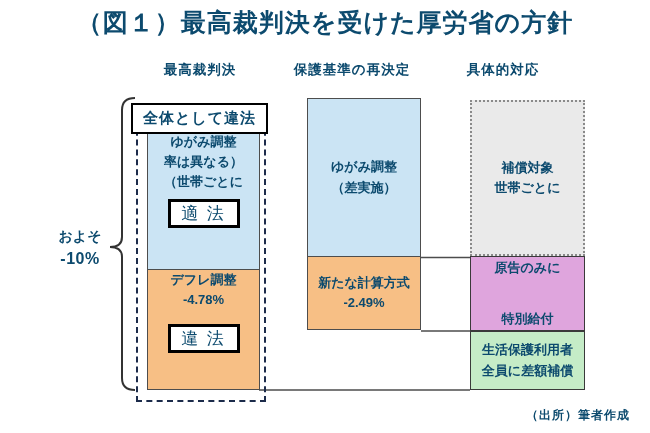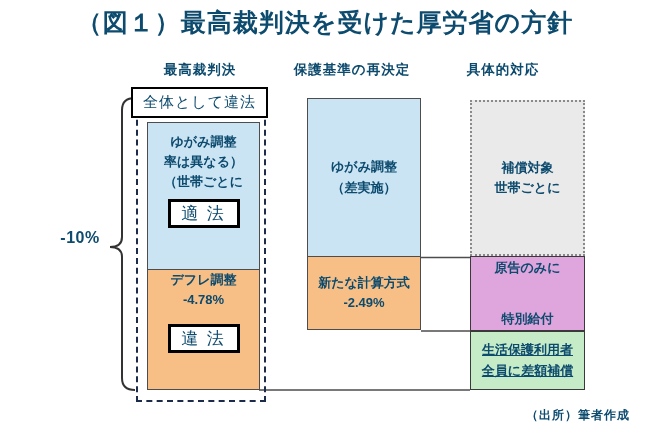--- a/index.html
+++ b/index.html
@@ -11,24 +11,24 @@
   .abs{position:absolute;box-sizing:border-box;}
   .title{
     top:6px;left:0;width:650px;text-align:center;
     font-size:25px;font-weight:700;letter-spacing:1px;
   }
   .col-header{
     top:61px;height:18px;text-align:center;
     font-size:13.5px;font-weight:700;letter-spacing:1px;
   }
   .overall-box{
-    left:131px;top:87px;width:137px;height:31px;
+    left:131px;top:103px;width:137px;height:31px;
     background:#fff;border:2.5px solid #000;z-index:4;
     display:flex;align-items:center;justify-content:center;
-    font-size:15px;font-weight:400;letter-spacing:1px;
+    font-size:15px;font-weight:700;letter-spacing:1px;
   }
   .dashed-rect{
     left:136px;top:110px;width:130px;height:292px;
     border:2px dashed #1c2b4a;z-index:1;background:transparent;
   }
   .col1-stack{
     left:147px;top:122px;width:113px;height:268px;
     border:1px solid #4d4d4d;z-index:2;display:flex;flex-direction:column;
   }
   .col1-blue{height:137px;border-bottom:1px solid #4d4d4d;
@@ -96,20 +96,21 @@
       <div class="verdict legal">適 法</div>
     </div>
     <div class="col1-orange" style="background: rgb(247, 191, 133);">
       <div class="box-line">デフレ調整</div>
       <div class="box-line">-4.78%</div>
       <div class="verdict illegal">違 法</div>
     </div>
   </div>
 
   <div class="abs brace-label">
+    <div class="l1">およそ</div>
     <div class="l2">-10%</div>
   </div>
 
   <div class="abs col2-stack">
     <div class="col2-blue" style="background: rgb(203, 228, 244);">
       <div class="box-line">ゆがみ調整</div>
       <div class="box-line">（差実施）</div>
     </div>
     <div class="col2-orange" style="background: rgb(247, 191, 133);">
       <div class="box-line">新たな計算方式</div>
@@ -118,20 +119,20 @@
   </div>
 
   <div class="abs col3-box col3-gray" style="background: rgb(234, 234, 234);">
     <div class="box-line">補償対象</div>
     <div class="box-line">世帯ごとに</div>
   </div>
   <div class="abs col3-box col3-pink" style="background: rgb(223, 165, 221); gap: 31px;">
     <div class="box-line">原告のみに</div>
     <div class="box-line">特別給付</div>
   </div>
-  <div class="abs col3-box col3-green" style="background: rgb(197, 236, 199); text-decoration: underline;">
+  <div class="abs col3-box col3-green" style="background: rgb(197, 236, 199);">
     <div class="box-line">生活保護利用者</div>
     <div class="box-line">全員に差額補償</div>
   </div>
 
   <div class="abs source">（出所）筆者作成</div>
 
 </div>
 
 </body></html>

